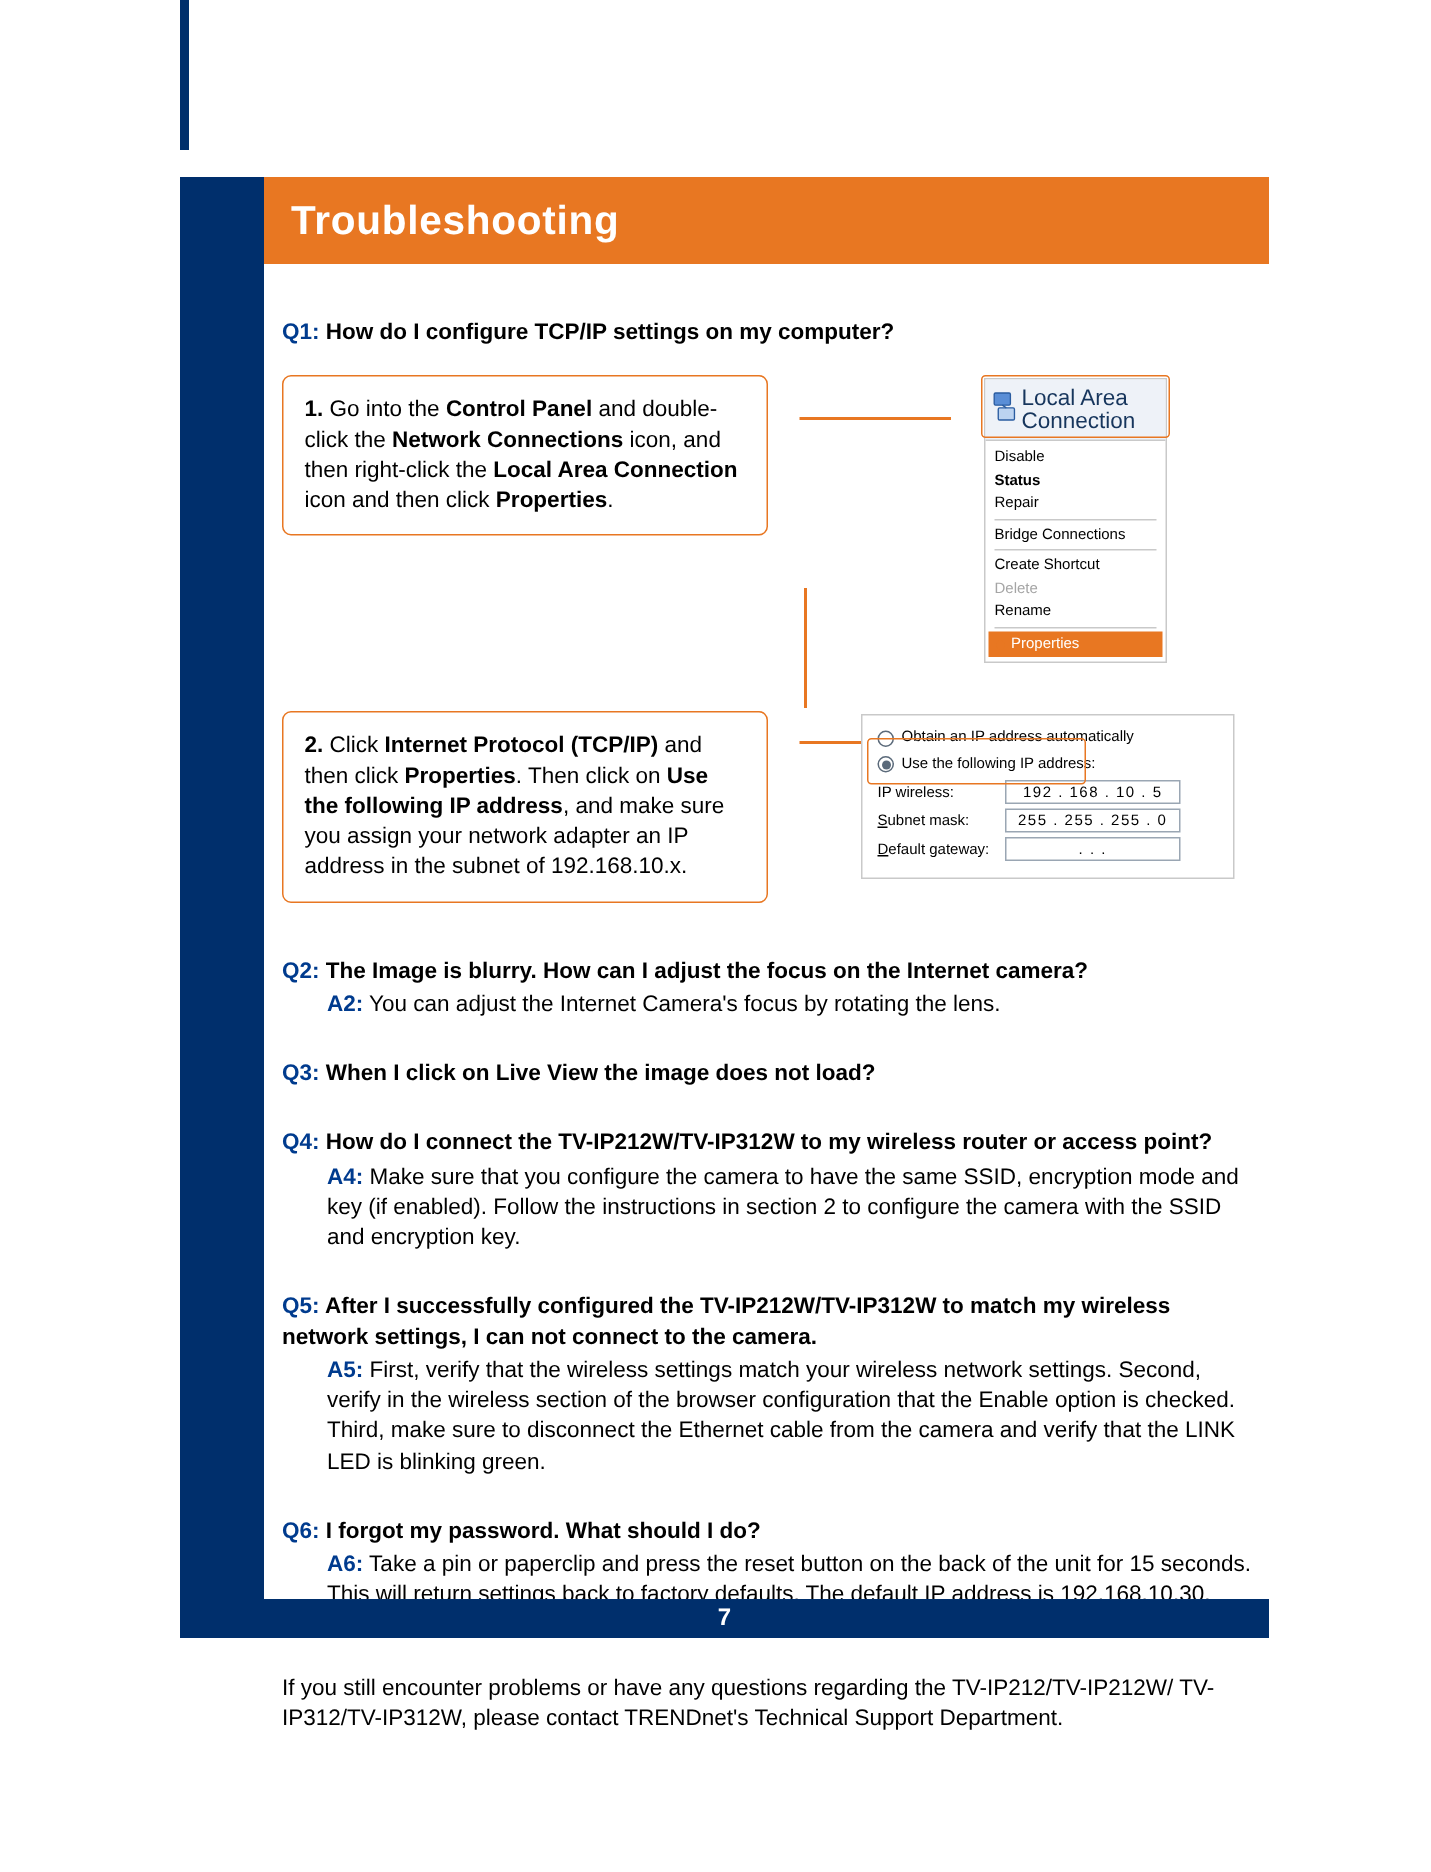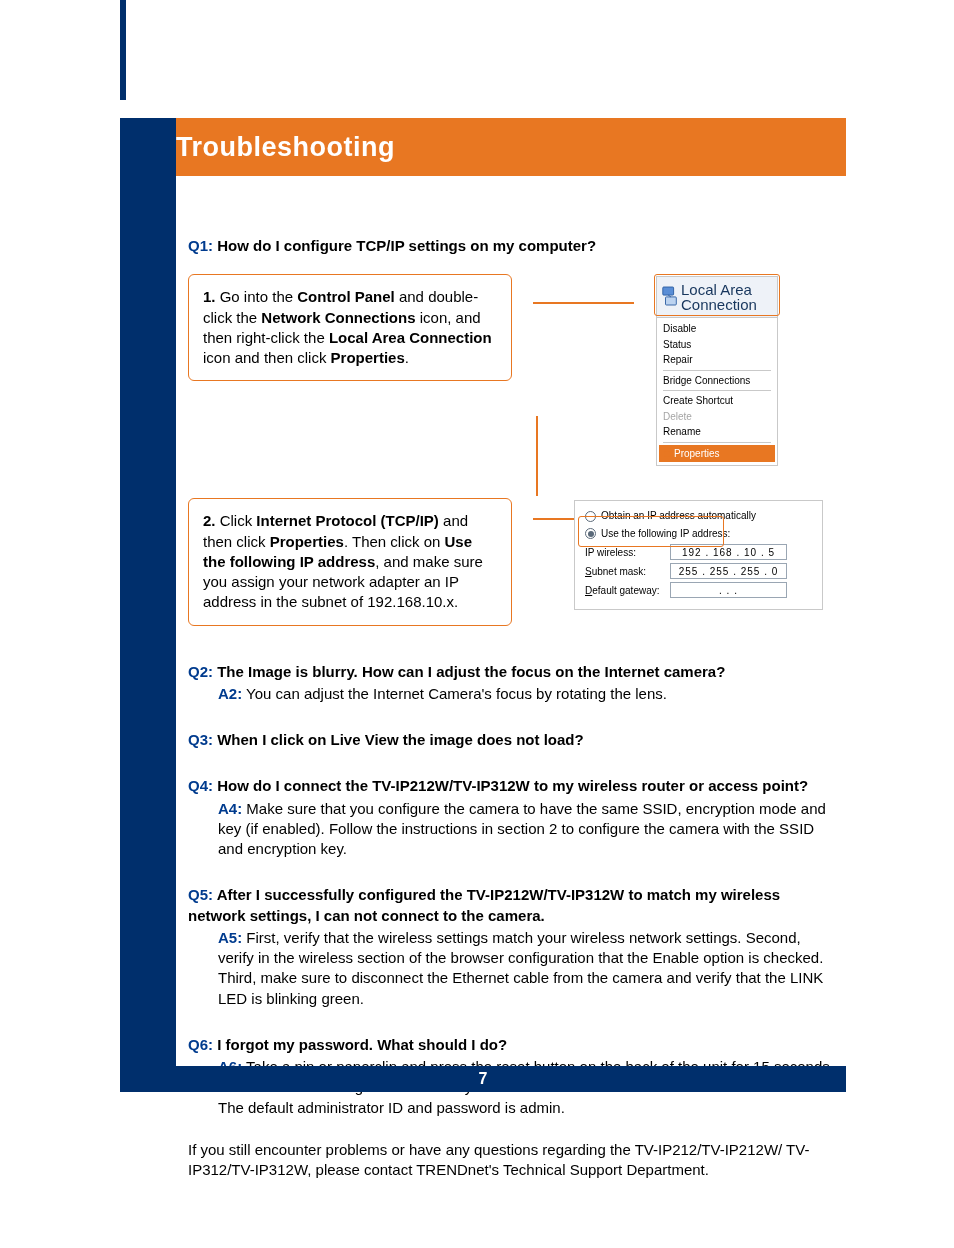--- a/index.html
+++ b/index.html
@@ -1,21 +1,21 @@
 <!DOCTYPE html>
 <html><head>
 <meta charset="utf-8">
 <style>
   html,body{margin:0;padding:0;background:#fff}
   body{font-family:Arial,Helvetica,sans-serif;color:#000;width:954px}
   .page{position:relative;width:954px;height:1248px;background:#fff}
   .gutter-top{position:absolute;left:120px;top:0;width:6px;height:100px;background:#002f6c}
   .gutter{position:absolute;left:120px;top:118px;width:56px;height:954px;background:#002f6c}
-  .banner{position:absolute;left:176px;top:118px;right:108px;height:58px;background:#e87722;color:#fff;font-size:27px;font-weight:bold;display:flex;align-items:center;padding-left:0;letter-spacing:.5px}
-  .content{position:absolute;left:188px;top:210px;width:648px;font-size:15px;line-height:1.35}
+  .banner{position:absolute;left:176px;top:118px;right:108px;height:58px;background:#e87722;color:#fff;font-size:27px;font-weight:bold;display:flex;align-items:center;padding-left:18px;letter-spacing:.5px}
+  .content{position:absolute;left:188px;top:186px;width:648px;font-size:15px;line-height:1.35}
   .q{font-weight:bold;margin-top:26px;margin-bottom:2px}
   .ql{color:#003b8e;font-weight:bold}
   .al{color:#003b8e;font-weight:bold}
   .a{margin-left:30px;margin-top:0}
   .step-row{display:flex;align-items:flex-start;gap:22px;margin-top:14px}
   .step-box{border:1.5px solid #e87722;border-radius:6px;padding:12px 14px;width:294px;font-size:15px;line-height:1.35}
   .step-num{font-weight:bold}
   .connector{position:relative;width:100px;align-self:stretch}
   .conn-h{position:absolute;left:-1px;right:0;height:2px;background:#e87722}
   .conn-v{position:absolute;top:0;bottom:0;width:2px;background:#e87722}
@@ -79,21 +79,21 @@
                   <rect x="2" y="2" width="12" height="9" rx="1" fill="#5a8ed6" stroke="#2a5ca0"></rect>
                   <rect x="5" y="13" width="12" height="9" rx="1" fill="#bcd3f0" stroke="#2a5ca0"></rect>
                   <line x1="8" y1="11" x2="11" y2="13" stroke="#2a5ca0"></line>
                 </svg>
             </span>
             <span class="lbl" style="white-space:pre-line">Local Area
 Connection</span>
           </div>
           <div class="menu-sec">
             <div class="menu-item">Disable</div>
-            <div class="menu-item" style="font-weight:normal">Status</div>
+            <div class="menu-item" style="font-weight:bold">Status</div>
             <div class="menu-item">Repair</div>
             <div class="menu-sep"></div>
             <div class="menu-item">Bridge Connections</div>
             <div class="menu-sep"></div>
             <div class="menu-item">Create Shortcut</div>
             <div class="menu-item dis">Delete</div>
             <div class="menu-item">Rename</div>
             <div class="menu-sep"></div>
             <div class="menu-item hi">
                 <span class="dot"></span>

